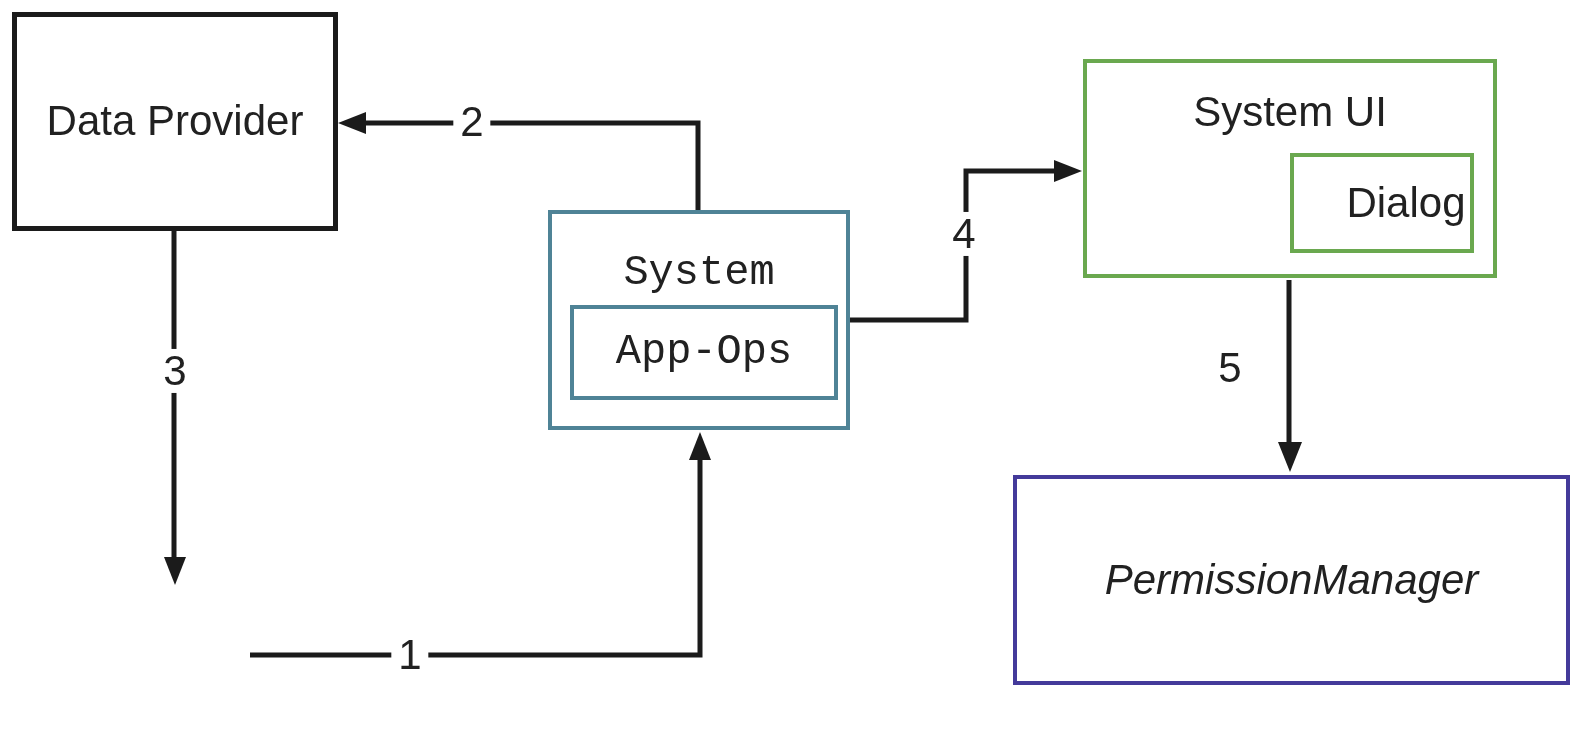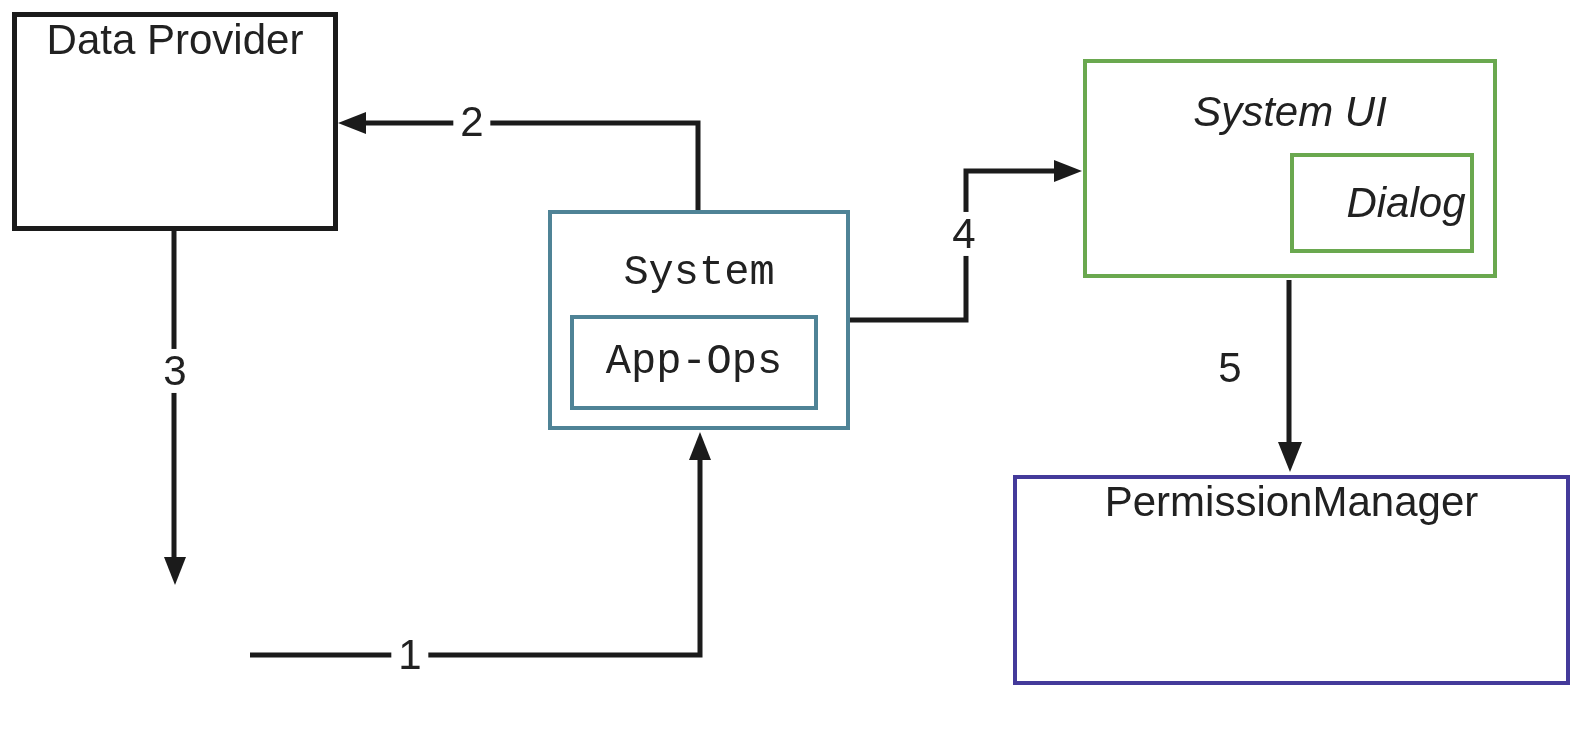--- a/index.html
+++ b/index.html
@@ -10,47 +10,47 @@
     background: #ffffff;
     font-family: "Liberation Sans", sans-serif;
     color: #212121;
     overflow: hidden;
   }
   .node {
     position: absolute;
     box-sizing: border-box;
     background: #ffffff;
     display: flex;
-    align-items: flex-start;
+    align-items: center;
     justify-content: center;
     font-size: 42px;
     line-height: 1.1;
   }
   .node.top-label { align-items: flex-start; }
   .node-label { white-space: nowrap; }
   .inner {
     position: absolute;
     box-sizing: border-box;
     background: #ffffff;
     display: flex;
     align-items: center;
     justify-content: center;
     font-size: 42px;
   }
   
   .b-black  { border: 5px solid #1b1b1b; }
   .b-red    { border: 4px solid #e06666; }
   .b-teal   { border: 4px solid #4f8396; }
   .b-green  { border: 4px solid #6aa84f; }
-  .b-indigo { border: 4px solid #c2410c; }
+  .b-indigo { border: 4px solid #c2410c; font-style: italic; }
 
   #data-provider { left: 12px;  top: 12px;  width: 326px; height: 219px; }
   #app           { left: 103px; top: 587px; width: 147px; height: 136px; }
   #system        { left: 548px; top: 210px; width: 302px; height: 220px; padding-top: 36px; font-family: Liberation Mono, monospace; }
-  #app-ops       { left: 18px;  top: 101px; width: 248px; height: 95px; text-align: center; }
+  #app-ops       { left: 18px;  top: 91px; width: 268px; height: 95px; text-align: center; }
   #system-ui     { left: 1083px; top: 59px; width: 414px; height: 219px; padding-top: 26px; }
   #dialog        { left: 203px; top: 90px;  width: 184px; height: 100px; padding-left: 48px; }
   #permission-manager { left: 1013px; top: 475px; width: 557px; height: 210px; }
 
   svg.wires {
     position: absolute;
     left: 0; top: 0;
     width: 1588px; height: 740px;
   }
   .edge { stroke: #1b1b1b; stroke-width: 5; fill: none; }
@@ -108,21 +108,21 @@
   </div>
 
 
   <div class="node b-teal top-label" id="system" style="border-color: rgb(79, 131, 150);">
     <span class="node-label">System</span>
     <div class="inner b-teal" id="app-ops" style="border-color: rgb(79, 131, 150);">
       <span class="node-label">App-Ops</span>
     </div>
   </div>
 
-  <div class="node b-green top-label" id="system-ui" style="border-color: rgb(106, 168, 79); font-style: italic;">
+  <div class="node b-green top-label" id="system-ui" style="border-color: rgb(106, 168, 79);">
     <span class="node-label">System UI</span>
     <div class="inner b-green" id="dialog" style="border-color: rgb(106, 168, 79);">
       <span class="node-label">Dialog</span>
     </div>
   </div>
 
   <div class="node b-indigo" id="permission-manager" style="border-color: rgb(68, 58, 154);">
     <span class="node-label">PermissionManager</span>
   </div>
 

